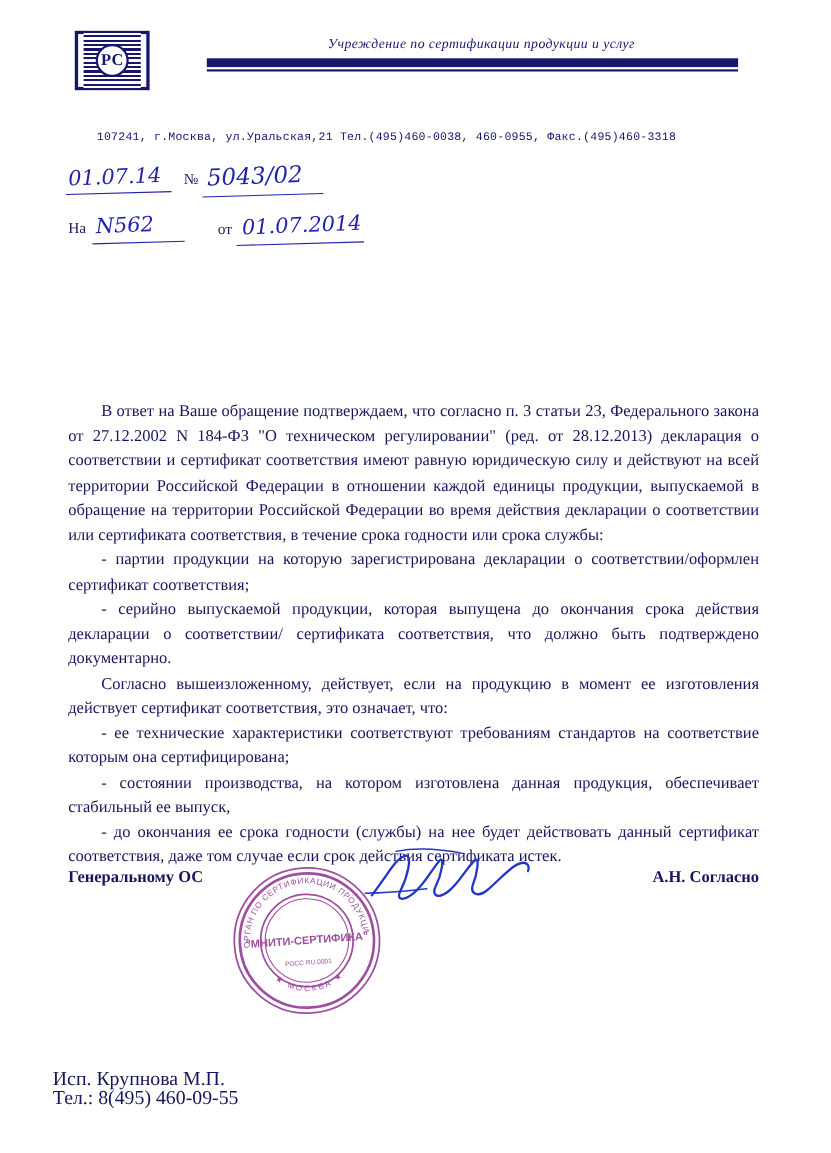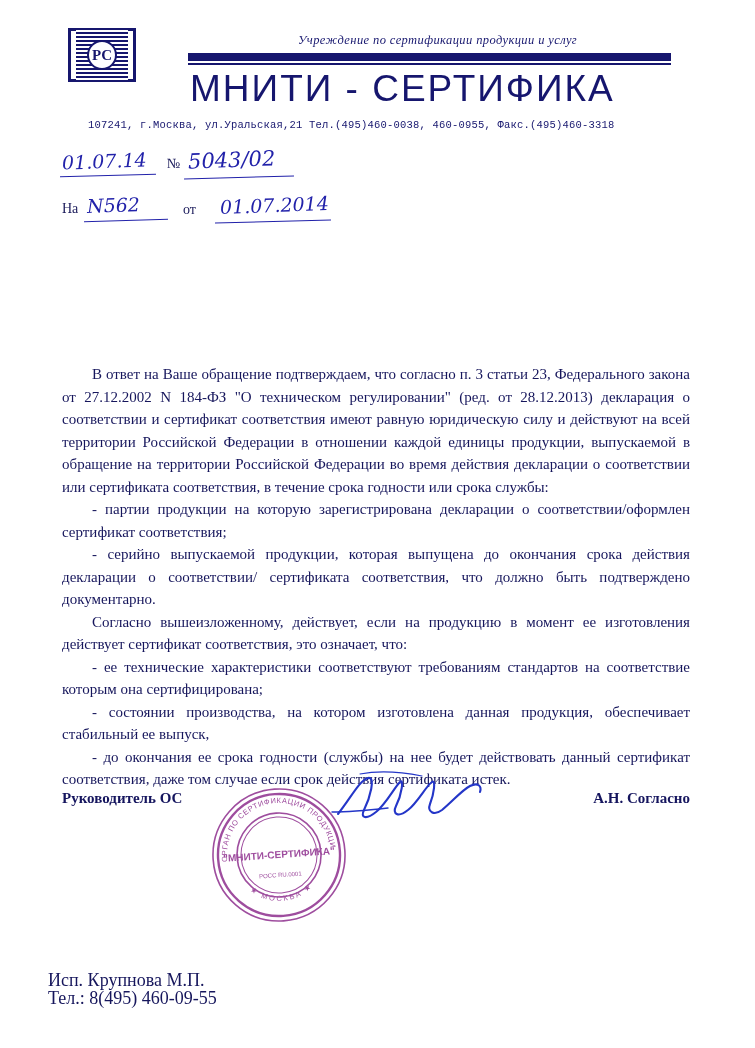--- a/index.html
+++ b/index.html
@@ -254,59 +254,58 @@
       <div class="logo-inner">
         <div class="logo-circle">РС</div>
       </div>
     </div>
 
     <div class="tagline">Учреждение по сертификации продукции и услуг</div>
 
     <div class="rule-thick"></div>
     <div class="rule-thin"></div>
 
-    <div class="org-title">МНИТИ - СЕРТИФИКА</div>
 
     <div class="contacts">107241, г.Москва, ул.Уральская,21   Тел.(495)460-0038, 460-0955, Факс.(495)460-3318</div>
   </div>
 
   <div class="hw-block">
 
     <div class="hw" style="left:2px; top:0px;">01.07.14</div>
     <div class="hw-underline" style="left:0px; top:25px; width:96px;"></div>
 
     <div class="printed-small" style="left:107px; top:6px;">№</div>
 
     <div class="hw" style="left:128px; top:-2px; font-size:21px;">5043/02</div>
     <div class="hw-underline" style="left:124px; top:27px; width:110px;"></div>
 
     <div class="printed-small" style="left:2px; top:51px;">На</div>
 
     <div class="hw" style="left:27px; top:44px;">N562</div>
     <div class="hw-underline" style="left:24px; top:70px; width:84px;"></div>
 
-    <div class="printed-small" style="left:123px; top:52px;text-align:right;">от</div>
+    <div class="printed-small" style="left:138px; top:52px;text-align:right;">от</div>
 
     <div class="hw" style="left:160px; top:44px;">01.07.2014</div>
     <div class="hw-underline" style="left:155px; top:71px; width:116px;"></div>
   </div>
 
 
   <div class="body-text">
     <p>В ответ на Ваше обращение подтверждаем, что согласно п. 3 статьи 23, Федерального закона от 27.12.2002 N 184-ФЗ "О техническом регулировании" (ред. от 28.12.2013) декларация о соответствии и сертификат соответствия имеют равную юридическую силу и действуют на всей территории Российской Федерации в отношении каждой единицы продукции, выпускаемой в обращение на территории Российской Федерации во время действия декларации о соответствии или сертификата соответствия, в течение срока годности или срока службы:</p>
     <p class="dash">- партии продукции на которую зарегистрирована декларации о соответствии/оформлен сертификат соответствия;</p>
     <p class="dash">- серийно выпускаемой продукции, которая выпущена до окончания срока действия декларации о соответствии/ сертификата соответствия, что должно быть подтверждено документарно.</p>
     <p>Согласно вышеизложенному, действует, если на продукцию в момент ее изготовления действует сертификат соответствия, это означает, что:</p>
     <p class="dash">- ее технические характеристики соответствуют требованиям стандартов на соответствие которым она сертифицирована;</p>
     <p class="dash">- состоянии производства, на котором изготовлена данная продукция, обеспечивает стабильный ее выпуск,</p>
     <p class="dash">- до окончания ее срока годности (службы) на нее будет действовать данный сертификат соответствия, даже  том случае если срок действия сертификата истек.</p>
   </div>
 
   <div class="sig-row">
-    <div class="sig-left">Руководитель ОС</div>
+    <div class="sig-left">Генеральному ОС</div>
     <div class="sig-right">А.Н. Согласно</div>
   </div>
 
   <svg class="signature" viewBox="0 0 170 62">
     <path d="M8,46 C22,28 30,12 38,10 C46,8 40,30 34,42 C30,50 36,52 46,44
              C56,36 64,20 70,14 C74,10 72,26 66,38 C62,46 68,50 78,42
              C88,34 96,18 102,14 C106,11 104,26 100,36 C97,44 104,48 112,42
              C122,34 132,22 140,18 C148,14 152,18 150,24" fill="none" stroke="#2436c8" stroke-width="2.1" stroke-linecap="round"></path>
     <path d="M2,44 C20,44 40,42 58,40" fill="none" stroke="#2436c8" stroke-width="1.4" stroke-linecap="round"></path>
     <path d="M30,6 C50,2 72,4 92,8" fill="none" stroke="#2436c8" stroke-width="1.2" stroke-linecap="round"></path>

